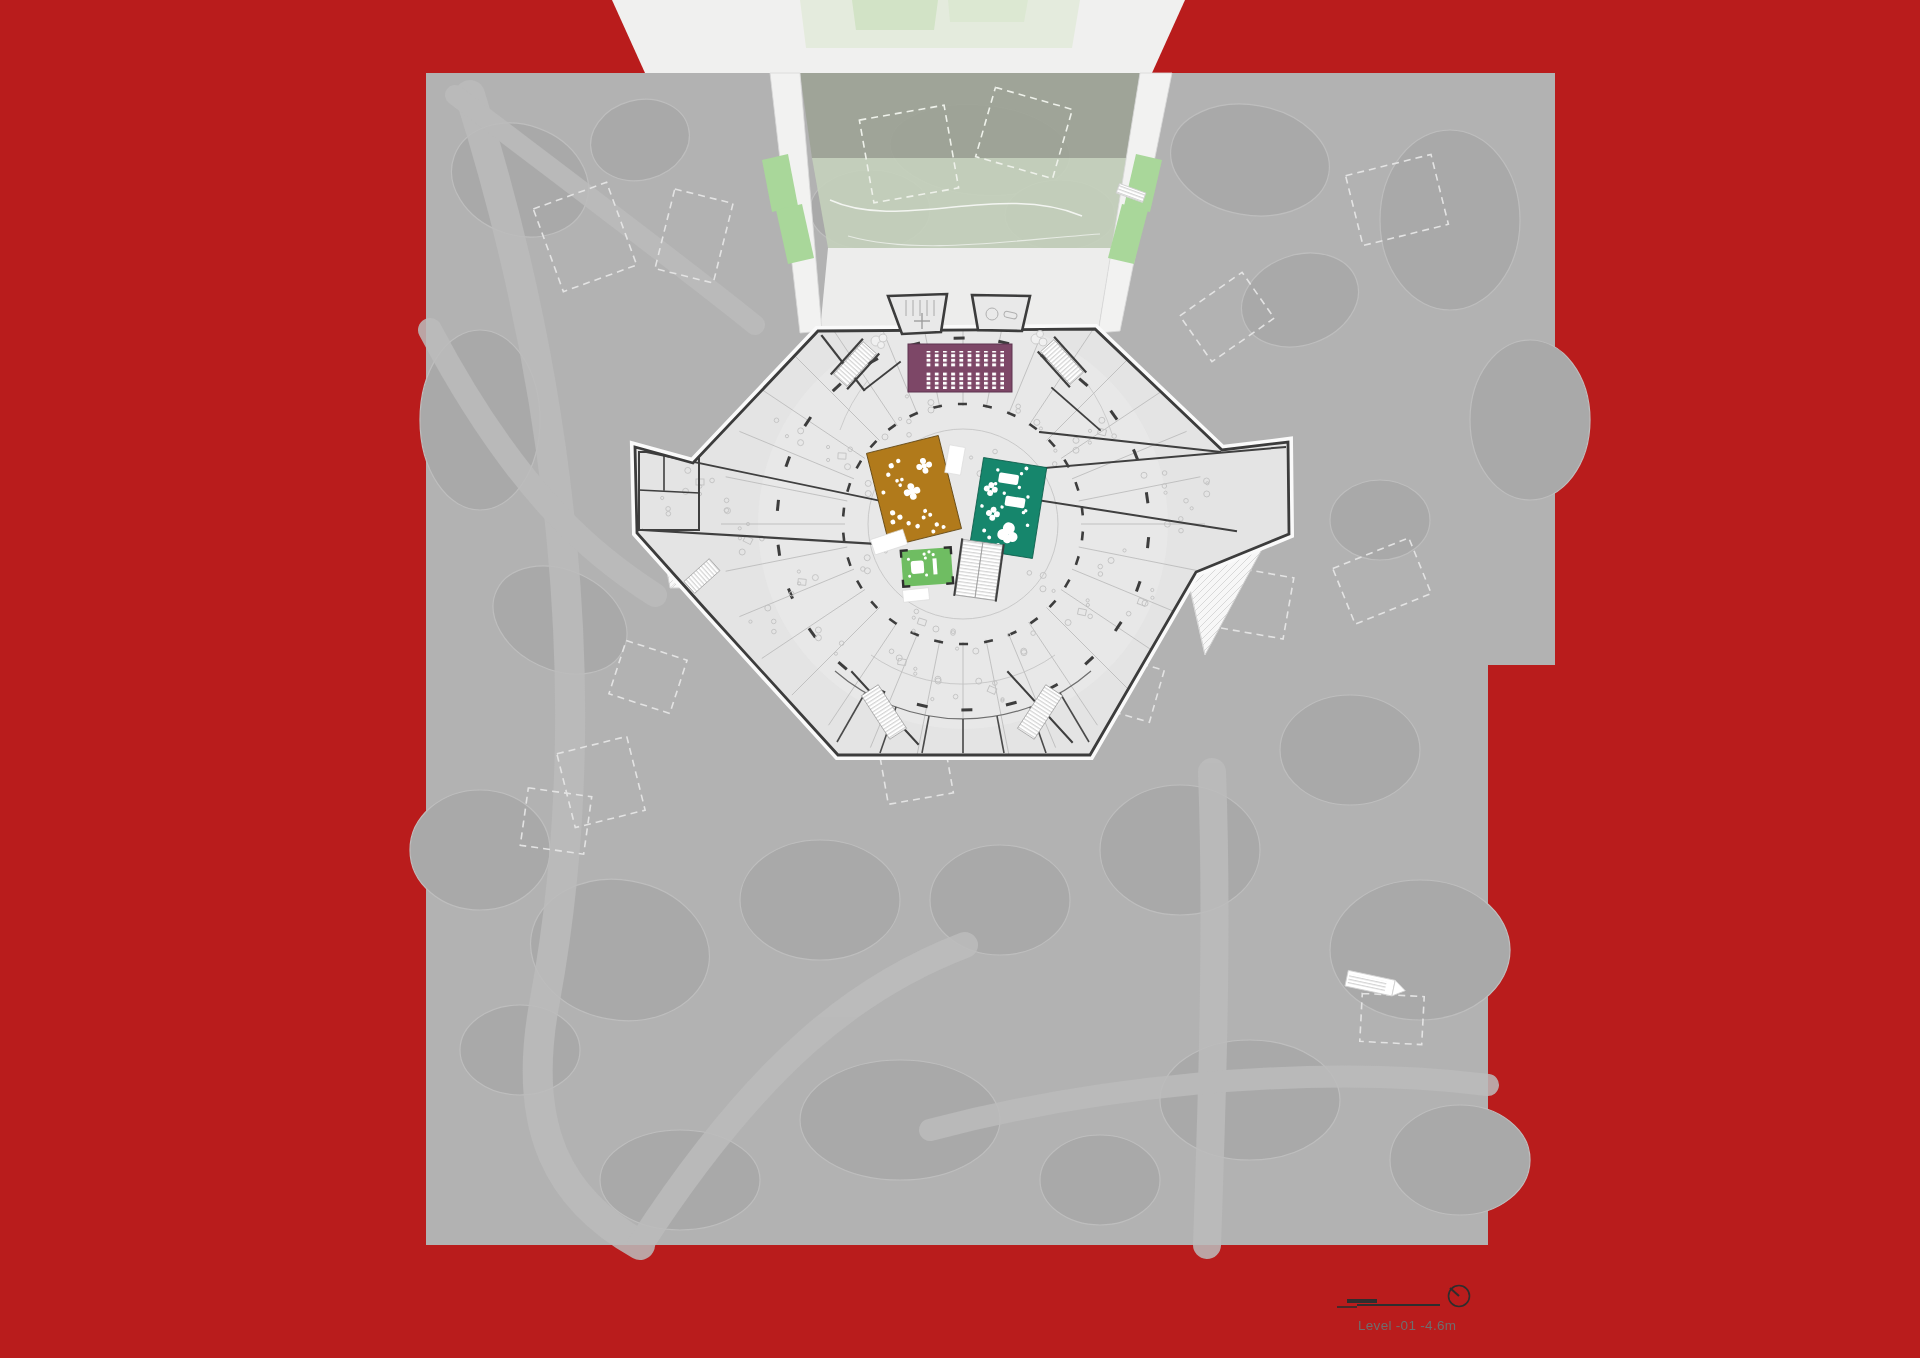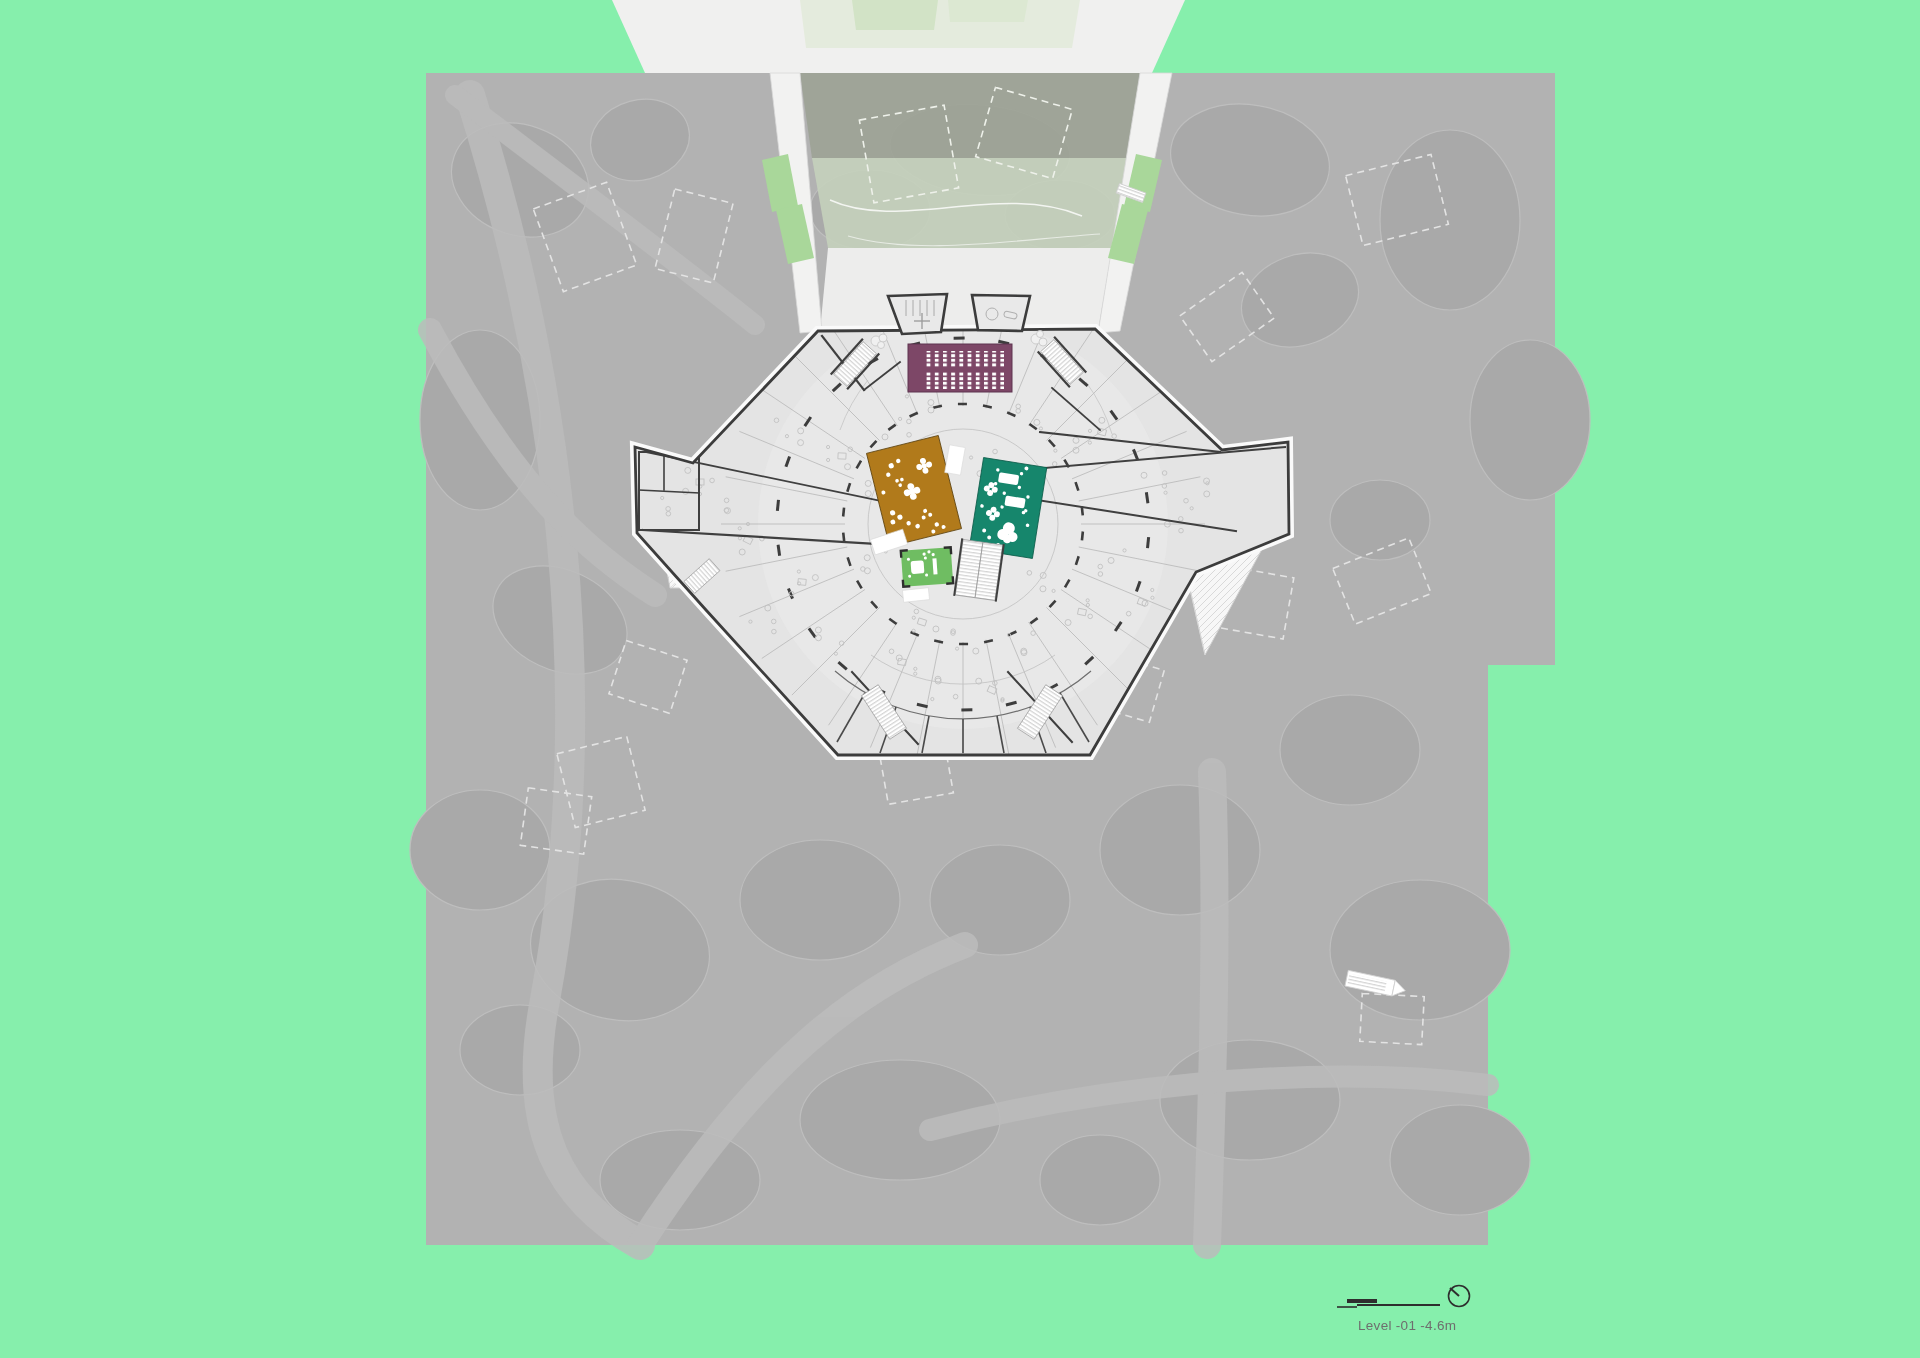--- a/index.html
+++ b/index.html
@@ -1,16 +1,16 @@
 <!DOCTYPE html>
 <html><head>
 <meta charset="utf-8">
 <style>
   html,body{margin:0;padding:0;background:#ffffff;}
-  .canvas{position:relative;width:1920px;height:1358px;background:#86efac;overflow:hidden;}
+  .canvas{position:relative;width:1920px;height:1358px;background:#b91c1c;overflow:hidden;}
   svg{display:block}
   .dash{fill:none;stroke:#e3e3e3;stroke-width:1.6;stroke-dasharray:7 5}
   .dashc{fill:none;stroke:#eef1ea;stroke-width:1.6;stroke-dasharray:7 5}
   .wall{stroke:#3f3f3f;fill:none;stroke-linecap:square}
   .furncl{stroke:#c2c2c2;fill:none;stroke-width:.9}
   .lbl{font-family:"Liberation Sans","DejaVu Sans",sans-serif;}
 </style>
 </head>
 <body>
 

